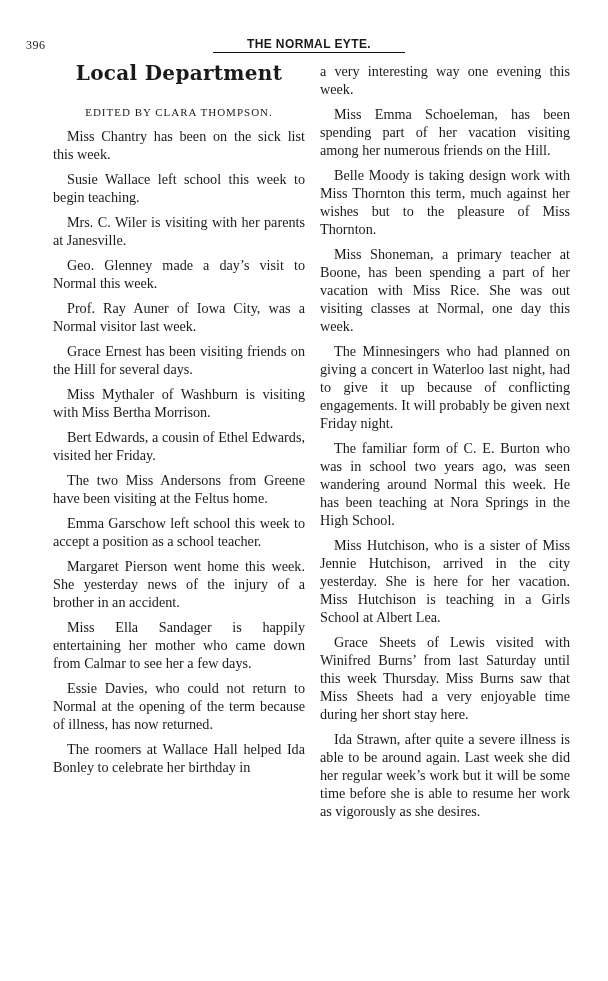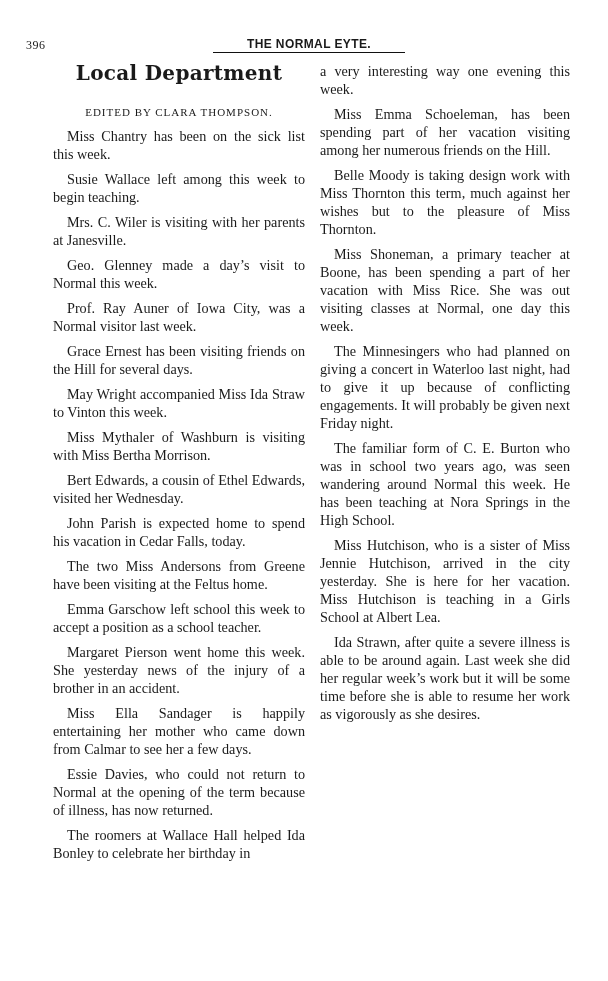--- a/index.html
+++ b/index.html
@@ -41,39 +41,38 @@
 </head>
 <body>
 
 <div class="page-number">396</div>
 <div class="running-title">THE NORMAL EYTE.</div>
 
 <div class="column col-left">
   <div class="section-title">Local Department</div>
   <div class="section-byline">EDITED BY CLARA THOMPSON.</div>
   <p class="para">Miss Chantry has been on the sick list this week.</p>
-  <p class="para">Susie Wallace left among this week to begin teaching.</p>
+  <p class="para">Susie Wallace left school this week to begin teaching.</p>
   <p class="para">Mrs. C. Wiler is visiting with her parents at Janesville.</p>
   <p class="para">Geo. Glenney made a day’s visit to Normal this week.</p>
   <p class="para">Prof. Ray Auner of Iowa City, was a Normal visitor last week.</p>
   <p class="para">Grace Ernest has been visiting friends on the Hill for several days.</p>
-  <p class="para">May Wright accompanied Miss Ida Straw to Vinton this week.</p>
   <p class="para">Miss Mythaler of Washburn is visiting with Miss Bertha Morrison.</p>
-  <p class="para">Bert Edwards, a cousin of Ethel Edwards, visited her Wednesday.</p>
-  <p class="para">John Parish is expected home to spend his vacation in Cedar Falls, today.</p>
+  <p class="para">Bert Edwards, a cousin of Ethel Edwards, visited her Friday.</p>
   <p class="para">The two Miss Andersons from Greene have been visiting at the Feltus home.</p>
   <p class="para">Emma Garschow left school this week to accept a position as a school teacher.</p>
   <p class="para">Margaret Pierson went home this week. She yesterday news of the injury of a brother in an accident.</p>
   <p class="para">Miss Ella Sandager is happily entertaining her mother who came down from Calmar to see her a few days.</p>
   <p class="para">Essie Davies, who could not return to Normal at the opening of the term because of illness, has now returned.</p>
   <p class="para">The roomers at Wallace Hall helped Ida Bonley to celebrate her birthday in</p>
 </div>
 
 <div class="column col-right">
   <p class="para continued">a very interesting way one evening this week.</p>
   <p class="para">Miss Emma Schoeleman, has been spending part of her vacation visiting among her numerous friends on the Hill.</p>
   <p class="para">Belle Moody is taking design work with Miss Thornton this term, much against her wishes but to the pleasure of Miss Thornton.</p>
   <p class="para">Miss Shoneman, a primary teacher at Boone, has been spending a part of her vacation with Miss Rice. She was out visiting classes at Normal, one day this week.</p>
   <p class="para">The Minnesingers who had planned on giving a concert in Waterloo last night, had to give it up because of conflicting engagements. It will probably be given next Friday night.</p>
   <p class="para">The familiar form of C. E. Burton who was in school two years ago, was seen wandering around Normal this week. He has been teaching at Nora Springs in the High School.</p>
   <p class="para">Miss Hutchison, who is a sister of Miss Jennie Hutchison, arrived in the city yesterday. She is here for her vacation. Miss Hutchison is teaching in a Girls School at Albert Lea.</p>
+  <p class="para">Grace Sheets of Lewis visited with Winifred Burns’ from last Saturday until this week Thursday. Miss Burns saw that Miss Sheets had a very enjoyable time during her short stay here.</p>
   <p class="para">Ida Strawn, after quite a severe illness is able to be around again. Last week she did her regular week’s work but it will be some time before she is able to resume her work as vigorously as she desires.</p>
 </div>
 
 </body></html>

